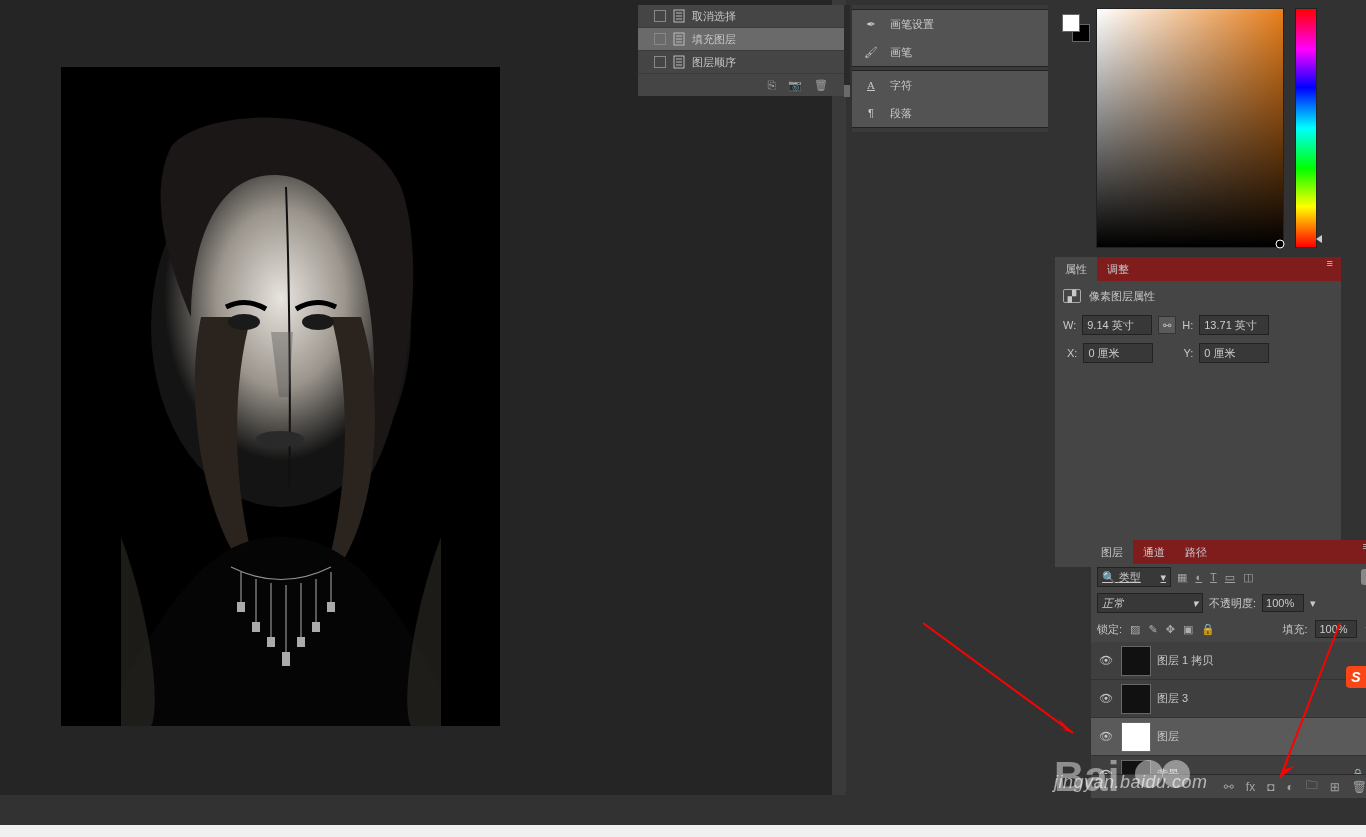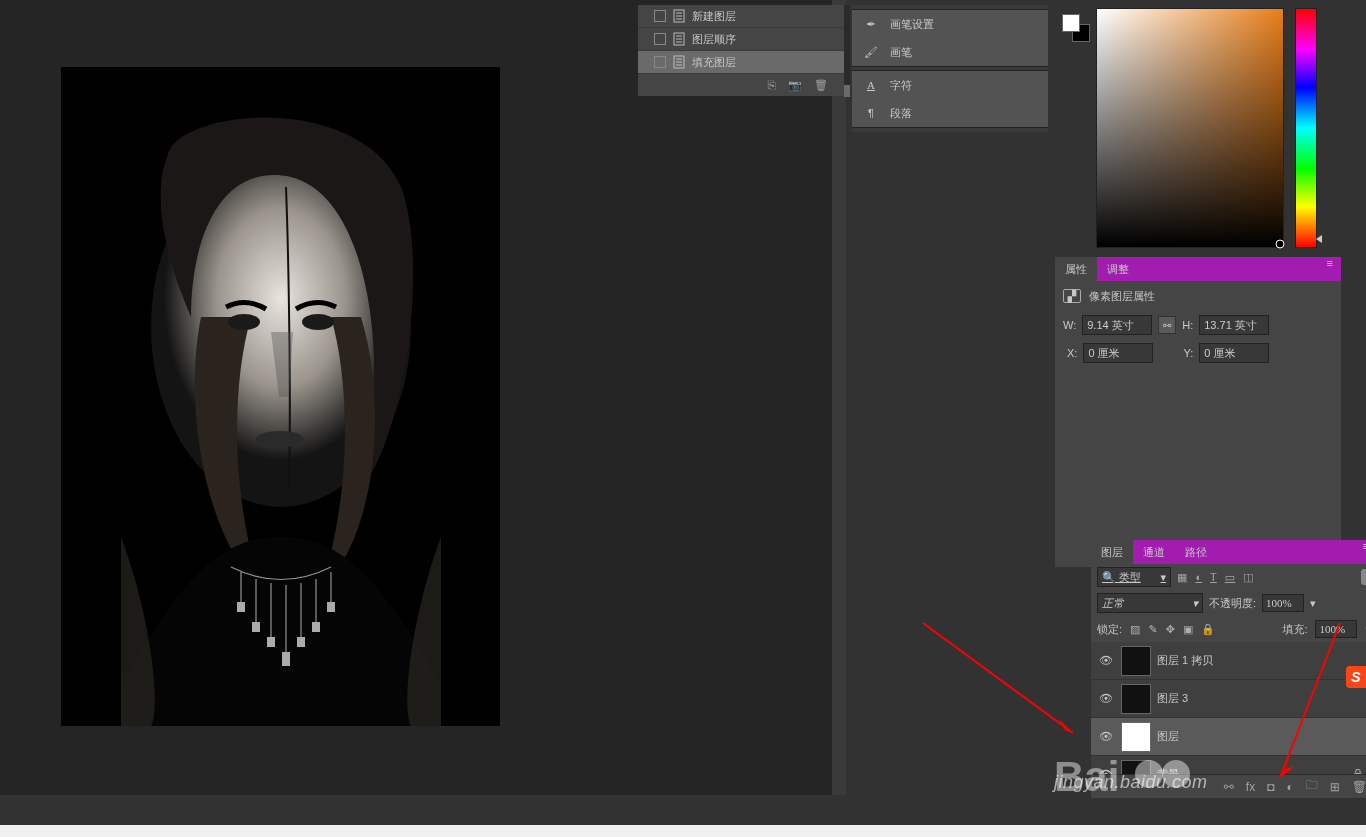--- a/index.html
+++ b/index.html
@@ -30,41 +30,41 @@
 .color-panel { position: absolute; left: 1058px; top: 4px; width: 280px; height: 246px; }
 .swatches { position: absolute; left: 4px; top: 10px; }
 .fg-swatch { width: 18px; height: 18px; background: #fff; border: 1px solid #666; position: relative; z-index: 2; }
 .bg-swatch { width: 18px; height: 18px; background: #000; border: 1px solid #666; position: absolute; left: 10px; top: 10px; }
 .color-field { position: absolute; left: 38px; top: 4px; width: 188px; height: 240px; background: linear-gradient(to bottom, rgba(0,0,0,0) 0%, #000 100%), linear-gradient(to right, #fff 0%, #e87e1a 100%); border: 1px solid #222; }
 .hue-strip { position: absolute; left: 237px; top: 4px; width: 22px; height: 240px; background: linear-gradient(to bottom, #ff0000 0%, #ff00ff 17%, #0000ff 33%, #00ffff 50%, #00ff00 67%, #ffff00 83%, #ff0000 100%); border: 1px solid #222; }
 .hue-ptr { position: absolute; top: 226px; right: -6px; width: 0; height: 0; border-top: 4px solid transparent; border-bottom: 4px solid transparent; border-right: 6px solid #ccc; }
 
 
 .prop-panel { position: absolute; left: 1055px; top: 257px; width: 286px; background: #454545; }
-.tab-bar { display: flex; height: 24px; background: #a21caf; }
+.tab-bar { display: flex; height: 24px; background: #7f1d1d; }
 .tab { padding: 0 10px; height: 24px; line-height: 24px; cursor: pointer; }
 .tab.active { background: #454545; }
 .tab-menu { margin-left: auto; margin-right: 8px; cursor: pointer; }
 .prop-label-row { padding-left: 8px; height: 30px; display: flex; align-items: center; gap: 8px; }
 .img-icon { width: 18px; height: 14px; border: 1px solid #aaa; border-radius: 2px; display: flex; align-items: center; justify-content: center; }
 .prop-fields { display: flex; align-items: center; height: 28px; padding-left: 8px; gap: 6px; }
 .prop-input { width: 70px; height: 20px; background: #383838; border: 1px solid #222; color: #ccc; padding: 0 4px; font-size: 11px; }
 .link-icon { width: 18px; height: 18px; background: #5a5a5a; border: 1px solid #333; display: flex; align-items: center; justify-content: center; font-size: 10px; }
 .prop-body { height: 200px; }
 
 
 .layers-panel { position: absolute; left: 1055px; top: 540px; width: 286px; background: #454545; margin-left: 36px; }
 .filter-row { display: flex; align-items: center; height: 26px; padding: 0 6px; gap: 6px; text-decoration: underline; }
 .type-select { height: 20px; width: 74px; background: #383838; border: 1px solid #222; color: #ccc; font-size: 11px; display: flex; align-items: center; padding: 0 4px; justify-content: space-between; }
 .filter-icons { display: flex; gap: 8px; }
 .filter-icons span { opacity: 0.7; cursor: pointer; }
 .switch { margin-left: auto; width: 10px; height: 16px; background: #888; border-radius: 3px; }
 .blend-row { display: flex; align-items: center; height: 26px; padding: 0 6px; gap: 6px; }
 .blend-select { height: 20px; width: 106px; background: #383838; border: 1px solid #222; color: #ccc; font-size: 11px; display: flex; align-items: center; padding: 0 4px; justify-content: space-between; font-style: italic; }
-.pct-input { width: 42px; height: 18px; background: #383838; border: 1px solid #222; color: #ccc; font-size: 11px; padding: 0 3px; font-family: Liberation Serif, serif; }
+.pct-input { width: 42px; height: 18px; background: #383838; border: 1px solid #222; color: #ccc; font-size: 11px; padding: 0 3px; }
 .lock-row { display: flex; align-items: center; height: 26px; padding: 0 6px; gap: 8px; font-size: 11px; }
 .lock-icons { display: flex; gap: 8px; }
 .lock-icons span { opacity: 0.8; cursor: pointer; }
 .layer-list { background: #3f3f3f; max-height: 132px; overflow: hidden; position: relative; }
 .layer-item { display: flex; align-items: center; height: 38px; border-bottom: 1px solid #333; padding: 0 6px; gap: 6px; }
 .layer-item.selected { background: #5a5a5a; }
 .eye { width: 18px; text-align: center; cursor: pointer; }
 .layer-thumb { width: 30px; height: 30px; background: #111; border: 1px solid #666; }
 .layer-thumb.white { background: #fff; }
 .lock-badge { margin-left: auto; margin-right: 6px; opacity: 0.8; }
@@ -136,42 +136,42 @@
 
 <div class="history-panel">
   <div class="history-item">
     <span class="checkbox"></span>
     <svg class="doc-icon" viewBox="0 0 14 14">
         <rect x="2" y="1" width="10" height="12" fill="none" stroke="#bbb"></rect>
         <line x1="4" y1="4" x2="10" y2="4" stroke="#bbb"></line>
         <line x1="4" y1="7" x2="10" y2="7" stroke="#bbb"></line>
         <line x1="4" y1="10" x2="10" y2="10" stroke="#bbb"></line>
       </svg>
-    <span>新建图层</span>
+    <span>取消选择</span>
+  </div>
+  <div class="history-item active">
+    <span class="checkbox"></span>
+    <svg class="doc-icon" viewBox="0 0 14 14">
+        <rect x="2" y="1" width="10" height="12" fill="none" stroke="#bbb"></rect>
+        <line x1="4" y1="4" x2="10" y2="4" stroke="#bbb"></line>
+        <line x1="4" y1="7" x2="10" y2="7" stroke="#bbb"></line>
+        <line x1="4" y1="10" x2="10" y2="10" stroke="#bbb"></line>
+      </svg>
+    <span>填充图层</span>
   </div>
   <div class="history-item">
     <span class="checkbox"></span>
     <svg class="doc-icon" viewBox="0 0 14 14">
         <rect x="2" y="1" width="10" height="12" fill="none" stroke="#bbb"></rect>
         <line x1="4" y1="4" x2="10" y2="4" stroke="#bbb"></line>
         <line x1="4" y1="7" x2="10" y2="7" stroke="#bbb"></line>
         <line x1="4" y1="10" x2="10" y2="10" stroke="#bbb"></line>
       </svg>
     <span>图层顺序</span>
   </div>
-  <div class="history-item active">
-    <span class="checkbox"></span>
-    <svg class="doc-icon" viewBox="0 0 14 14">
-        <rect x="2" y="1" width="10" height="12" fill="none" stroke="#bbb"></rect>
-        <line x1="4" y1="4" x2="10" y2="4" stroke="#bbb"></line>
-        <line x1="4" y1="7" x2="10" y2="7" stroke="#bbb"></line>
-        <line x1="4" y1="10" x2="10" y2="10" stroke="#bbb"></line>
-      </svg>
-    <span>填充图层</span>
-  </div>
   <div class="history-toolbar">
     <span>⎘</span>
     <span>📷</span>
     <span>🗑</span>
   </div>
   <div class="history-scroll">
       <div class="history-thumb"></div>
     </div>
 </div>
 

